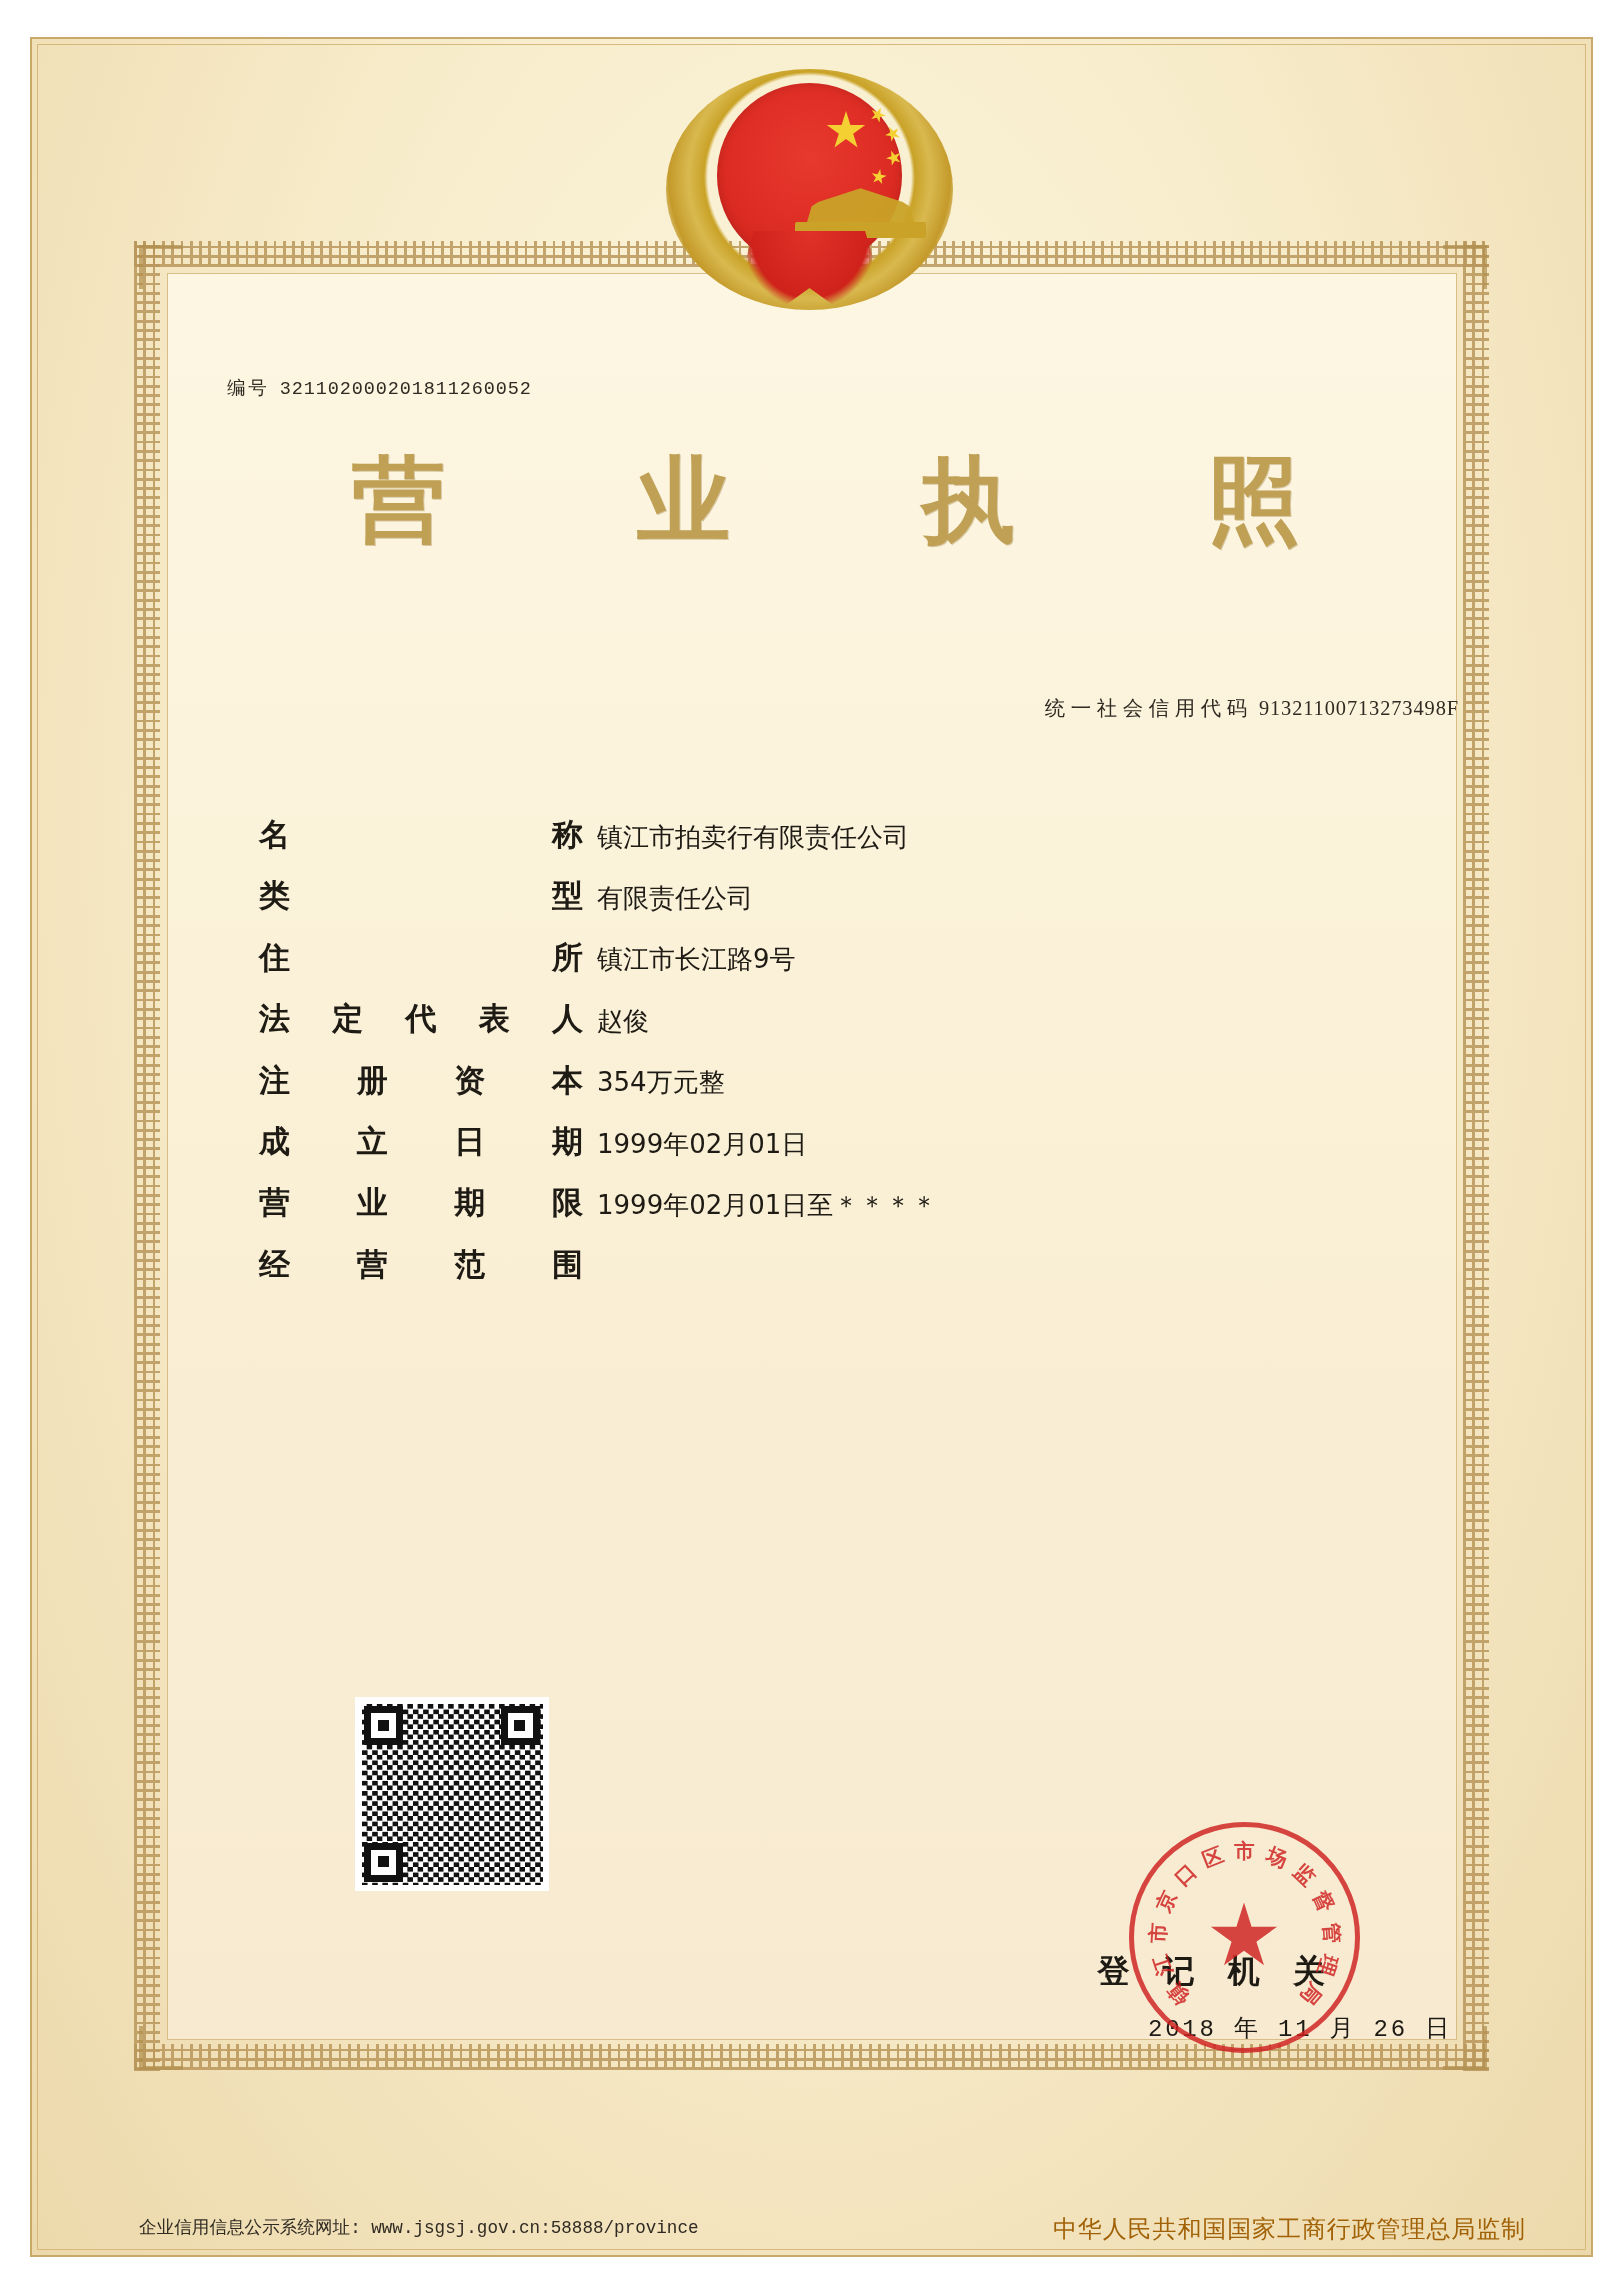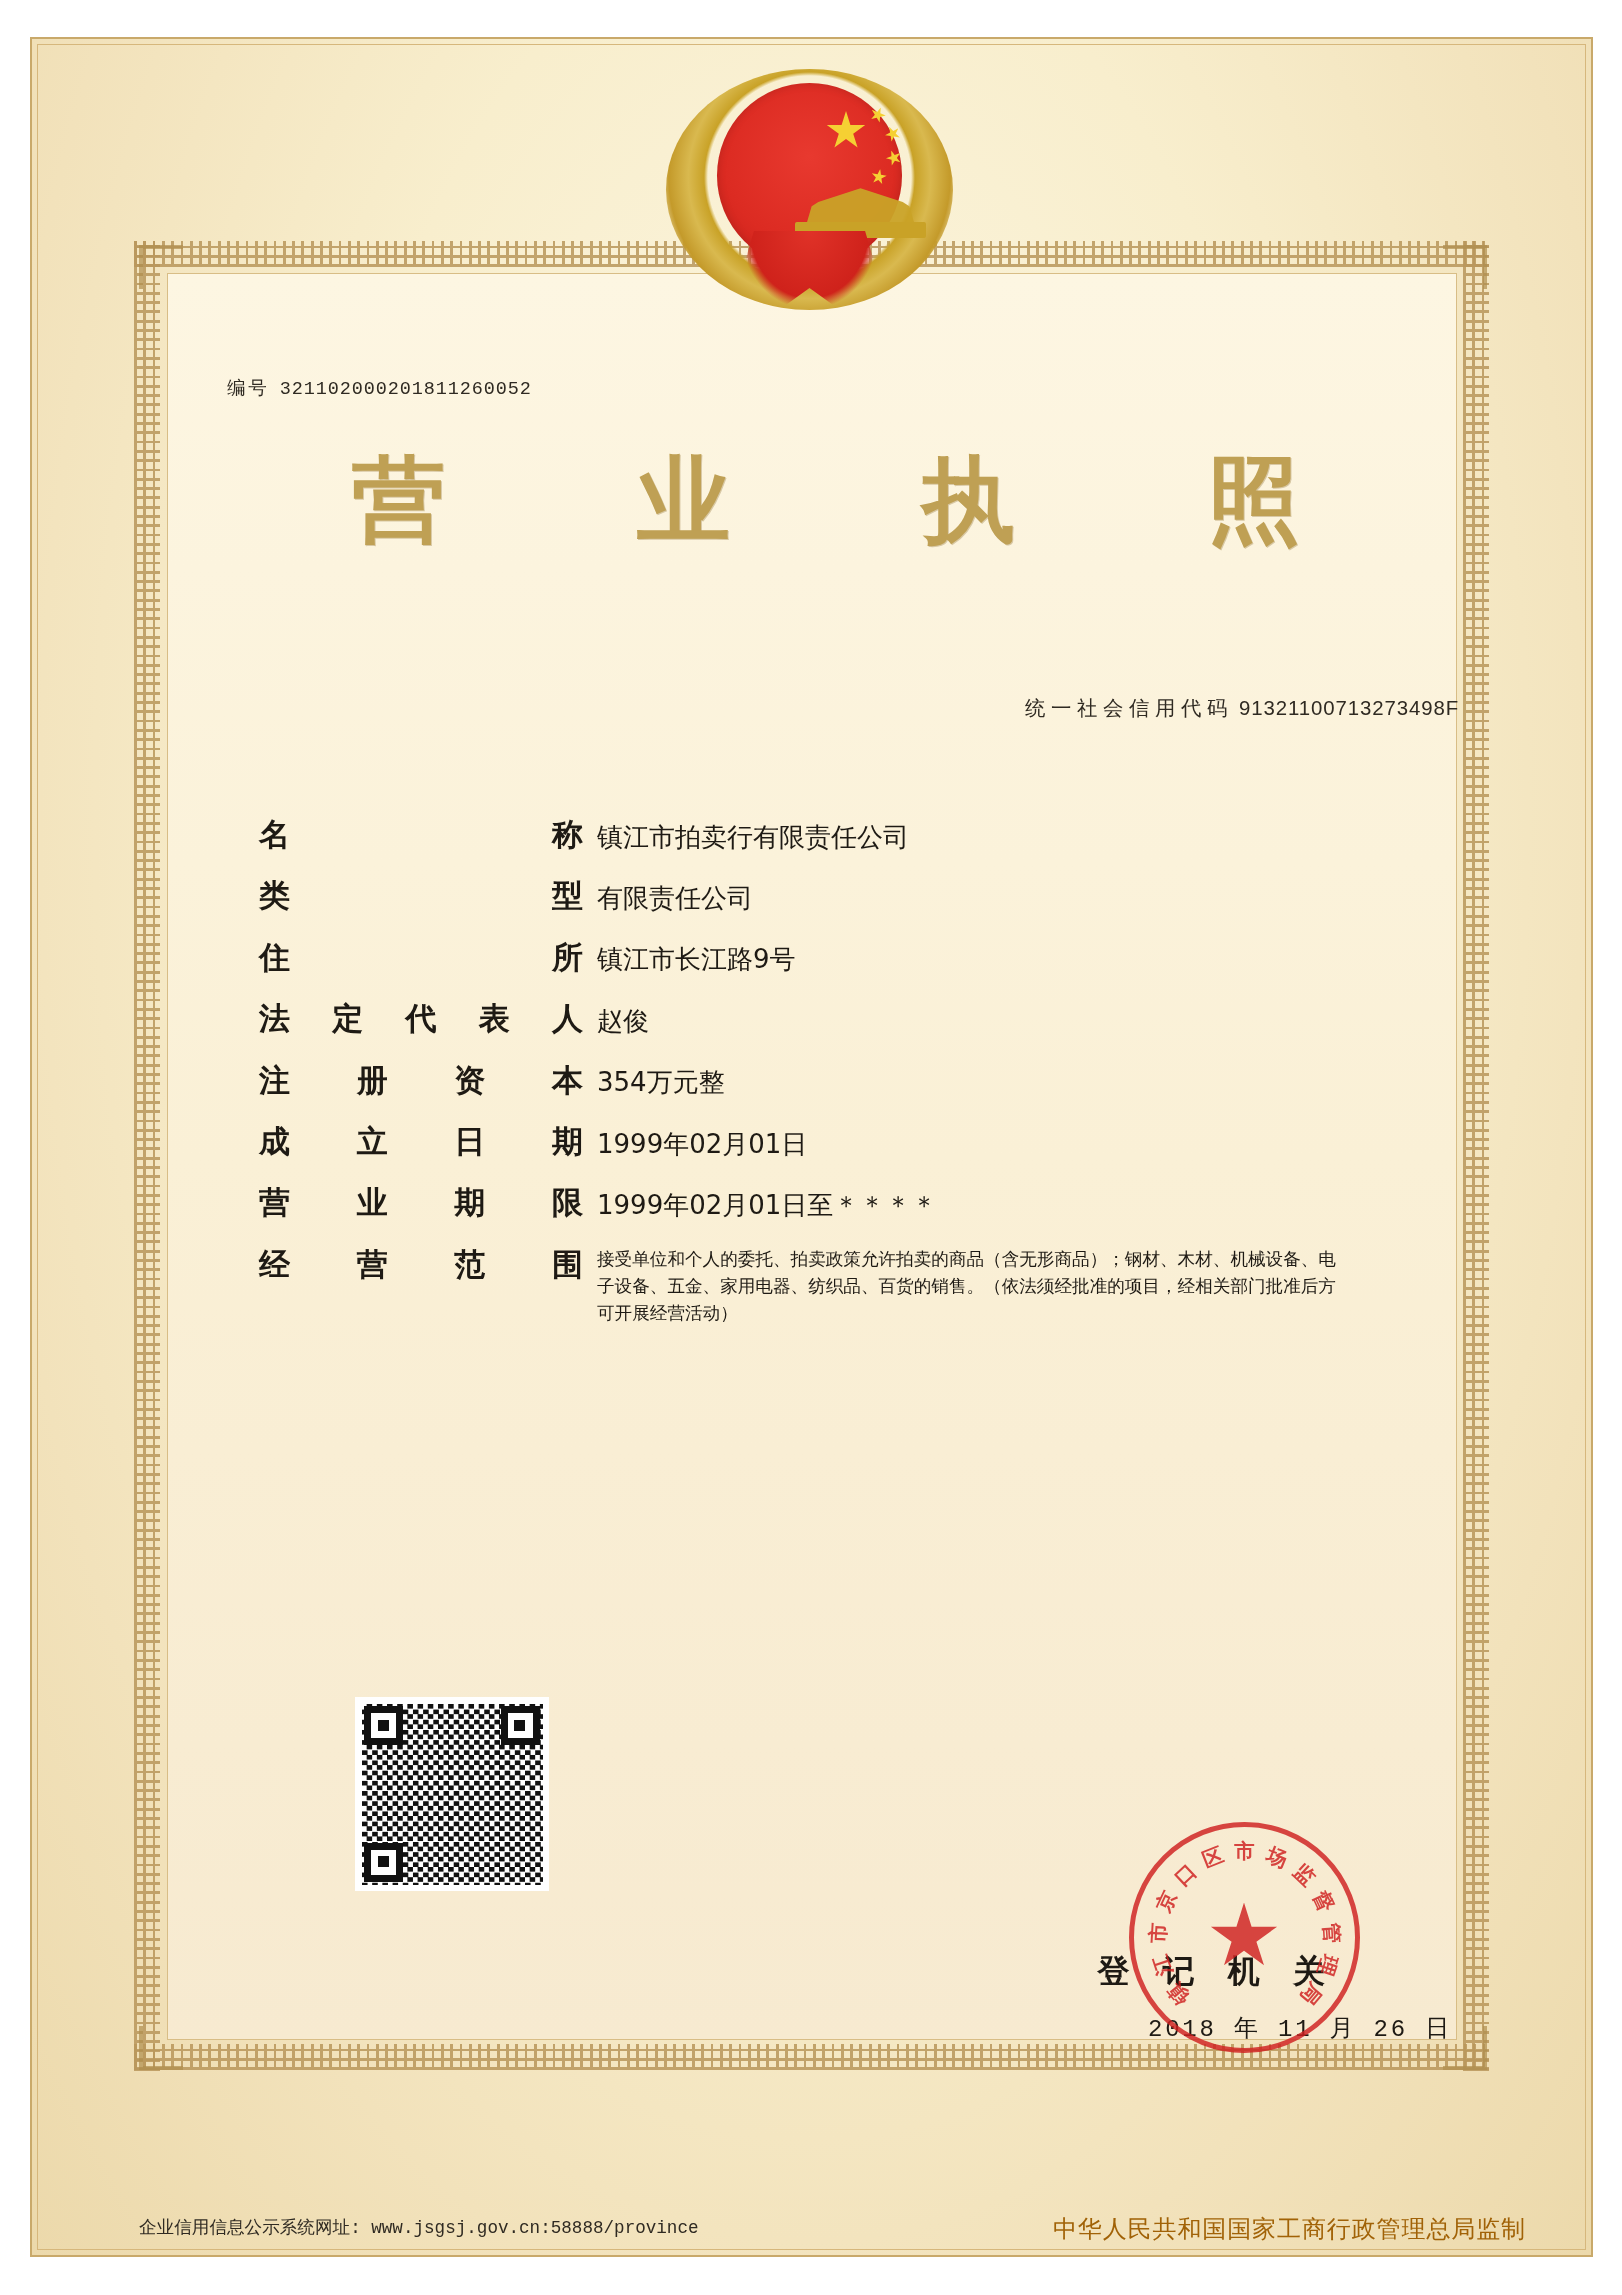--- a/index.html
+++ b/index.html
@@ -174,21 +174,21 @@
     position: absolute;
     right: 164px;
     top: 694px;
     font-size: 20.4px;
     color: #2f2a22;
     letter-spacing: 0.5px;
     white-space: nowrap;
   }
   .credit-code .cc-label { letter-spacing: 5.6px; }
   .credit-code .cc-value {
-    font-family: Liberation Sans, sans-serif;
+    font-family: Liberation Serif, serif;
     letter-spacing: 0.9px;
   }
 
   .fields {
     position: absolute;
     left: 259px;
     top: 814px;
     width: 1078px;
   }
   .field-row {
@@ -452,21 +452,20 @@
       <div class="field-value">1999年02月01日至＊＊＊＊</div>
     </div>
 
     <div class="field-row scope">
       <div class="field-label">
         <span>经</span>
         <span>营</span>
         <span>范</span>
         <span>围</span>
       </div>
-      <div class="field-value">接受单位和个人的委托、拍卖政策允许拍卖的商品（含无形商品）；钢材、木材、机械设备、电子设备、五金、家用电器、纺织品、百货的销售。（依法须经批准的项目，经相关部门批准后方可开展经营活动）</div>
     </div>
 
   </div>
 
   <div class="qr">
     <div class="qr-inner">
       <div class="qr-eye e1"></div>
       <div class="qr-eye e2"></div>
       <div class="qr-eye e3"></div>
     </div>

